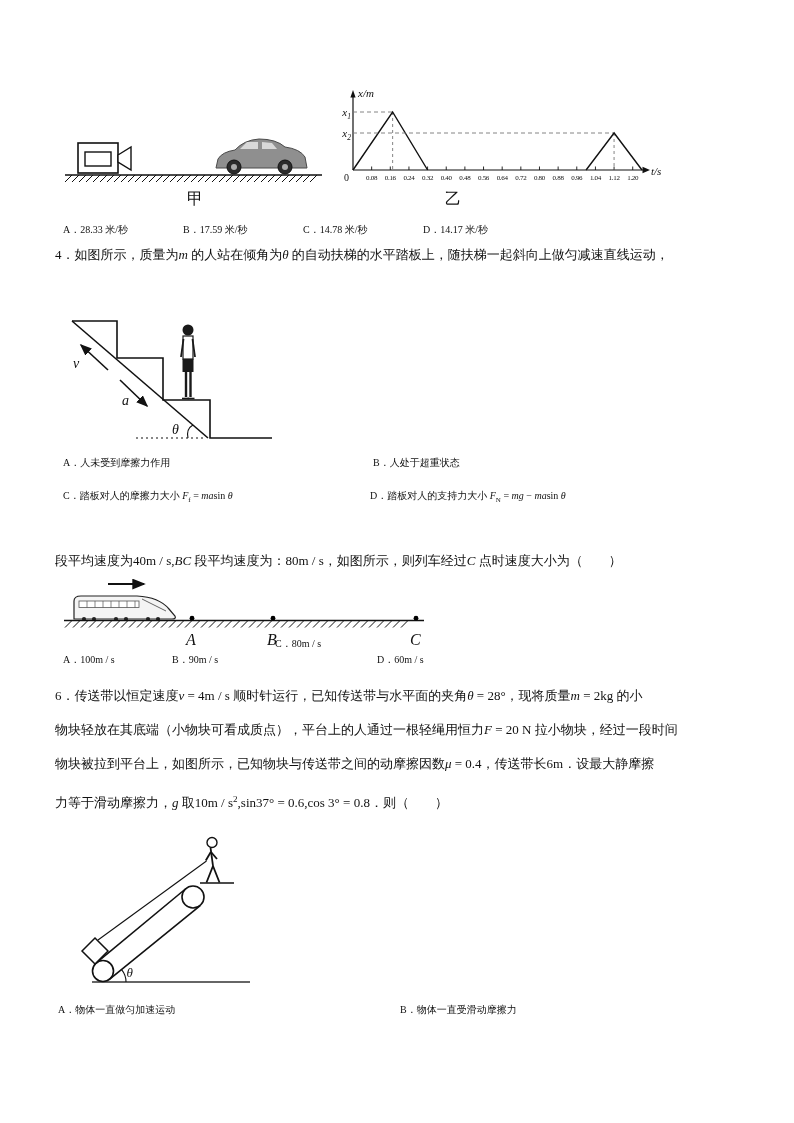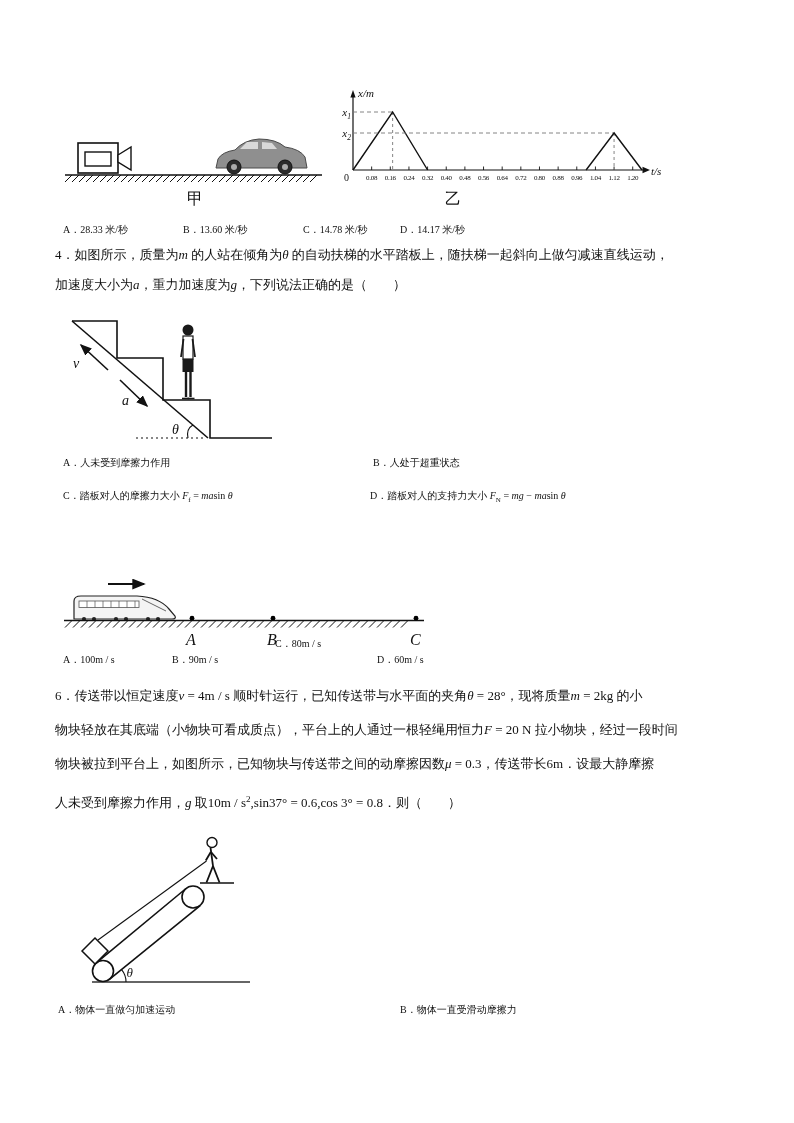--- a/index.html
+++ b/index.html
@@ -125,26 +125,25 @@
         <line x1="392.627" y1="112" x2="392.627" y2="170" stroke="#777" stroke-width="0.9" stroke-dasharray="3 3"></line>
         <polyline points="353.0,170 392.6,112 427.6,170" fill="none" stroke="#111" stroke-width="1.4"></polyline>
         <line x1="353" y1="133" x2="614.072" y2="133" stroke="#777" stroke-width="0.9" stroke-dasharray="4 3"></line>
         <line x1="614.072" y1="133" x2="614.072" y2="170" stroke="#777" stroke-width="0.9" stroke-dasharray="3 3"></line>
         <polyline points="586.1,170 614.1,133 642.0,170" fill="none" stroke="#111" stroke-width="1.4"></polyline>
       </g>
   </svg>
   <div class="cap" style="left:438px;top:189px;width:30px">乙</div>
 
   <div class="opt" style="left:63px;top:220px">A．28.33 米/秒</div>
-  <div class="opt" style="left:183px;top:220px">B．13.60 米/秒</div>
+  <div class="opt" style="left:183px;top:220px">B．17.59 米/秒</div>
   <div class="opt" style="left:303px;top:220px">C．14.78 米/秒</div>
-  <div class="opt" style="left:400px;top:220px">D．14.17 米/秒</div>
+  <div class="opt" style="left:423px;top:220px">D．14.17 米/秒</div>
 
   <div class="tline" style="left:55px;top:245px"><span>4．如图所示，质量为</span><span class="math">m</span><span> 的人站在倾角为</span><span class="math">θ</span><span> 的自动扶梯的水平踏板上，随扶梯一起斜向上做匀减速直线运动，</span></div>
-  <div class="tline" style="left:55px;top:275px"><span>加速度大小为</span><span class="math">a</span><span>，重力加速度为</span><span class="math">g</span><span>，下列说法正确的是（　　）</span></div>
 
   <svg style="left:58px;top:306px" width="225" height="145" viewBox="58 306 225 145">
     <defs>
       <marker id="ahE" markerWidth="9" markerHeight="8" refX="6.5" refY="3" orient="auto">
         <path d="M0,0 L7.5,3 L0,6 Z" fill="#111"></path>
       </marker>
     </defs>
     <path d="M72,321 L117,321 L117,358 L163,358 L163,400 L210,400 L210,438 L272,438" fill="none" stroke="#111" stroke-width="1.6"></path>
     <line x1="72" y1="321" x2="208" y2="438" stroke="#111" stroke-width="1.6"></line>
     <line x1="136" y1="438" x2="205" y2="438" stroke="#111" stroke-width="1.2" stroke-dasharray="2 3"></line>
@@ -165,20 +164,21 @@
       <line x1="183.5" y1="339" x2="181" y2="357" stroke="#1a1a1a" stroke-width="1.8"></line>
       <line x1="192.5" y1="339" x2="195" y2="357" stroke="#1a1a1a" stroke-width="1.8"></line>
     </g>
   </svg>
 
   <div class="opt" style="left:63px;top:453px"><span>A．人未受到摩擦力作用</span></div>
   <div class="opt" style="left:373px;top:453px"><span>B．人处于超重状态</span></div>
   <div class="opt" style="left:370px;top:486px"><span>D．踏板对人的支持力大小 </span><span class="math">F</span><sub>N</sub><span> = </span><span class="math">mg</span><span> − </span><span class="math">ma</span><span>sin</span><span class="math"> θ</span></div>
   <div class="opt" style="left:63px;top:486px"><span>C．踏板对人的摩擦力大小 </span><span class="math">F</span><sub>f</sub><span> = </span><span class="math">ma</span><span>sin</span><span class="math"> θ</span></div>
 
+  <div class="tline" style="left:55px;top:551px"><span>段平均速度为40m / s,</span><span class="math">BC</span><span> 段平均速度为：80m / s，如图所示，则列车经过</span><span class="math">C</span><span> 点时速度大小为（　　）</span></div>
 
   <svg style="left:58px;top:574px" width="375" height="74" viewBox="58 574 375 74">
     <defs>
       <marker id="ahT" markerWidth="9" markerHeight="8" refX="6.5" refY="3" orient="auto">
         <path d="M0,0 L7.5,3 L0,6 Z" fill="#111"></path>
       </marker>
     </defs>
     <line x1="108" y1="584" x2="144" y2="584" stroke="#111" stroke-width="1.8" marker-end="url(#ahT)"></line>
     <g>
       <path d="M74,619 L74,601 Q74,596 81,596 L137,596 Q159,597 169,609 L175,616 Q176.5,619 172,619 Z" fill="#f4f4f4" stroke="#222" stroke-width="1.2"></path>
@@ -254,22 +254,22 @@
     <text x="410" y="645" font-size="16" font-style="italic">C</text>
   </svg>
 
   <div class="opt" style="left:63px;top:650px">A．100m / s</div>
   <div class="opt" style="left:172px;top:650px">B．90m / s</div>
   <div class="opt" style="left:275px;top:634px">C．80m / s</div>
   <div class="opt" style="left:377px;top:650px">D．60m / s</div>
 
   <div class="tline" style="left:55px;top:686px"><span>6．传送带以恒定速度</span><span class="math">v</span><span> = 4m / s 顺时针运行，已知传送带与水平面的夹角</span><span class="math">θ</span><span> = 28°，现将质量</span><span class="math">m</span><span> = 2kg 的小</span></div>
   <div class="tline" style="left:55px;top:720px"><span>物块轻放在其底端（小物块可看成质点），平台上的人通过一根轻绳用恒力</span><span class="math">F</span><span> = 20 N 拉小物块，经过一段时间</span></div>
-  <div class="tline" style="left:55px;top:754px"><span>物块被拉到平台上，如图所示，已知物块与传送带之间的动摩擦因数</span><span class="math">μ</span><span> = 0.3，传送带长6m．设最大静摩擦</span></div>
-  <div class="tline" style="left:55px;top:790px"><span>人未受到摩擦力作用，</span><span class="math">g</span><span> 取10m / s</span><sup>2</sup><span>,sin37° = 0.6,cos 3° = 0.8．则（　　）</span></div>
+  <div class="tline" style="left:55px;top:754px"><span>物块被拉到平台上，如图所示，已知物块与传送带之间的动摩擦因数</span><span class="math">μ</span><span> = 0.4，传送带长6m．设最大静摩擦</span></div>
+  <div class="tline" style="left:55px;top:790px"><span>力等于滑动摩擦力，</span><span class="math">g</span><span> 取10m / s</span><sup>2</sup><span>,sin37° = 0.6,cos 3° = 0.8．则（　　）</span></div>
 
   <svg style="left:76px;top:830px" width="190" height="162" viewBox="76 830 190 162">
     <line x1="92" y1="982" x2="250" y2="982" stroke="#333" stroke-width="1.6"></line>
     <circle cx="103" cy="971" r="10.5" fill="#fff" stroke="#111" stroke-width="1.6"></circle>
     <circle cx="193" cy="897" r="11" fill="#fff" stroke="#111" stroke-width="1.6"></circle>
     <line x1="96.3" y1="962.9" x2="186" y2="888.5" stroke="#111" stroke-width="1.6"></line>
     <line x1="109.7" y1="979.1" x2="200.2" y2="905.6" stroke="#111" stroke-width="1.6"></line>
     <polygon points="82,951 95,938 108,951 95,964" fill="#fff" stroke="#111" stroke-width="1.5"></polygon>
     <line x1="98" y1="940" x2="206.5" y2="861" stroke="#111" stroke-width="1.1"></line>
     <g stroke="#111" stroke-width="1.8">

